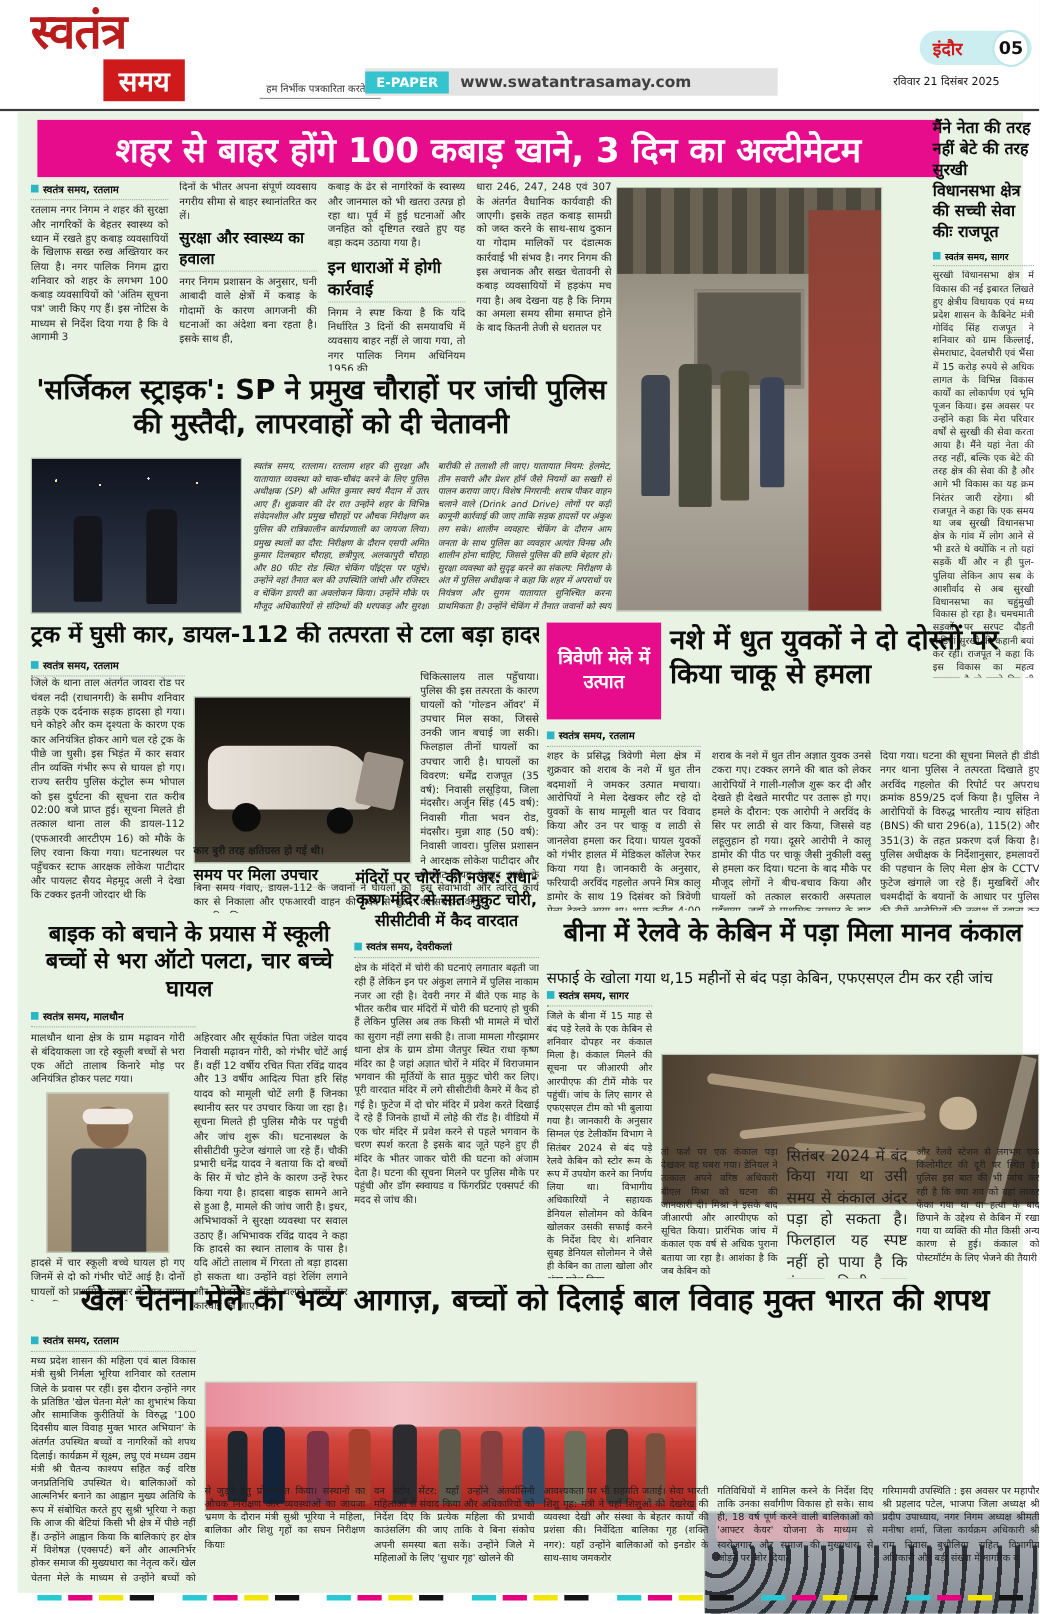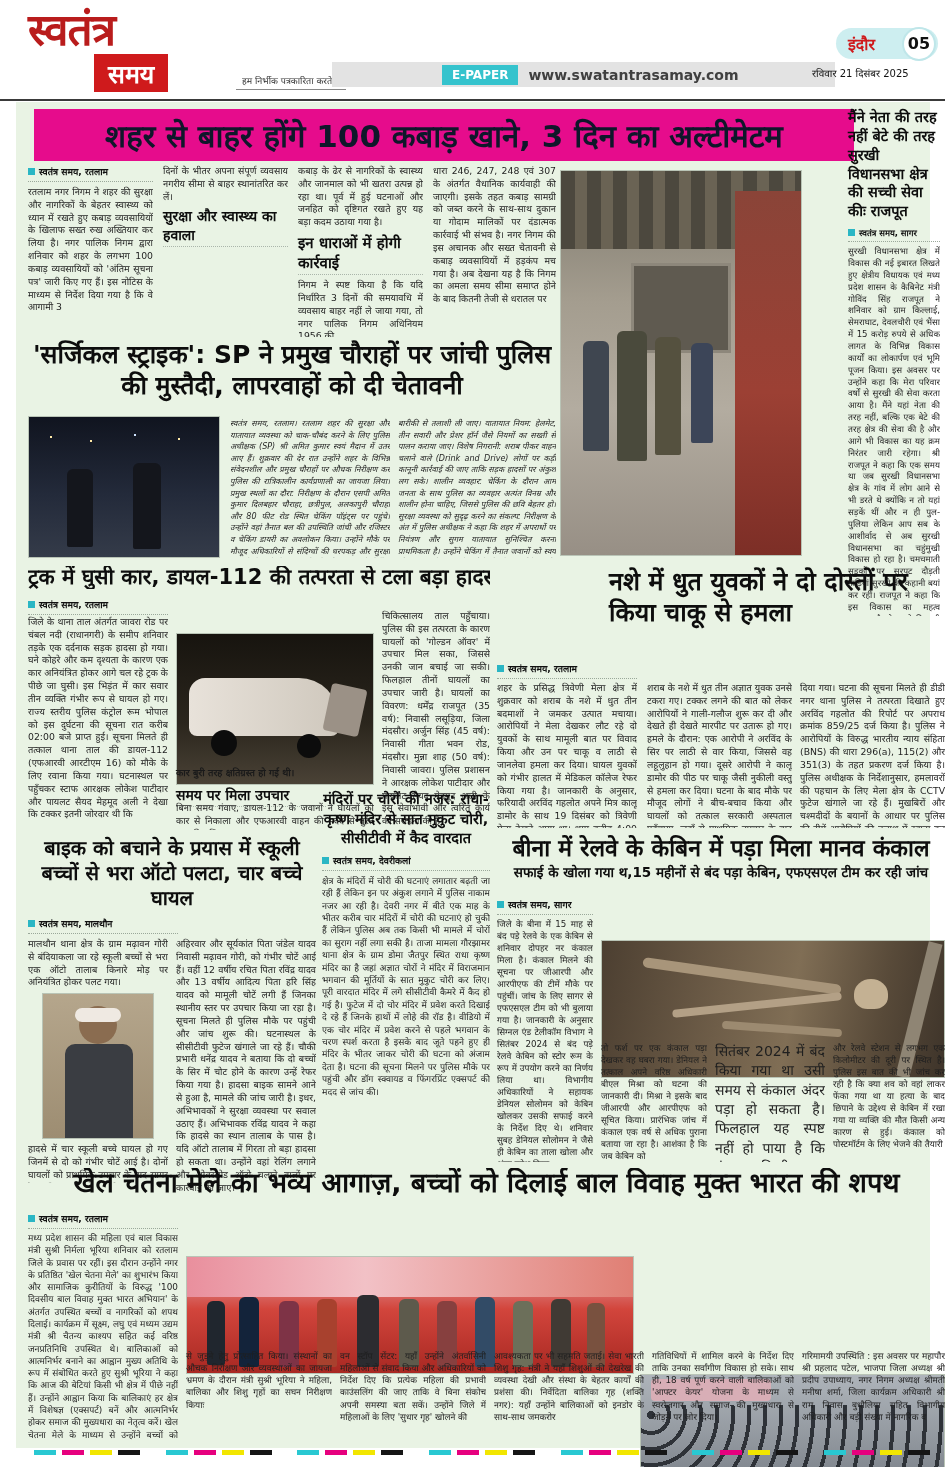--- a/index.html
+++ b/index.html
@@ -15,31 +15,31 @@
           border-bottom:1px dotted #9aa89a;padding-bottom:3px;margin-bottom:4px;white-space:nowrap;overflow:hidden}
   .sq{width:7px;height:7px;background:#2ab6c4;flex:0 0 auto}
   .subhead{font-weight:bold;color:#0d0d0d;border-bottom:1px dotted #aab5aa;padding-bottom:2px;margin:3px 0 4px}
   .photo{position:relative;overflow:hidden;border:1px solid #b9c4b6}
   .sil{position:absolute;background:#14161c;border-radius:6px 6px 2px 2px}
   
   .masthead{position:absolute;left:0;top:0;width:945px;height:101px;background:#fff;border-bottom:2px solid #3a3a3a}
   .logo-top{font-size:44px;font-weight:bold;color:#b91c1c;line-height:1;letter-spacing:-1px}
   .logo-red{background:#cf1a1c;color:#fff;font-weight:bold;font-size:25px;padding:2px 14px;display:inline-block}
   .edition{font-size:38px;font-weight:bold;color:#2b2b2b;letter-spacing:0}
-  .urlbar{position:absolute;left:332px;top:62px;width:503px;height:25px;background:#e3e3e3;display:flex;align-items:center;gap:10px;padding-left:110px}
+  .urlbar{position:absolute;left:332px;top:62px;width:375px;height:25px;background:#e3e3e3;display:flex;align-items:center;gap:10px;}
   .epaper{background:#35c3cd;color:#fff;font-weight:bold;font-size:12px;padding:3px 10px}
   .url{font-size:14px;font-weight:bold;color:#404040}
   .citypill{position:absolute;left:836px;top:28px;width:102px;height:31px;background:#cdeef0;border-radius:16px;display:flex;align-items:center;justify-content:space-between;padding:0 2px 0 12px}
   .cityname{color:#cf1a1c;font-weight:bold;font-size:16px}
   .pagenum{width:34px;height:34px;background:#fff;border:2px solid #bfe6e9;border-radius:50%;display:flex;align-items:center;justify-content:center;font-weight:bold;font-size:16px;color:#111}
   .dateline{position:absolute;left:812px;top:66px;width:130px;font-size:10px;font-weight:normal;color:#111;text-align:left}
   .tagline{font-size:9px;color:#333;border-bottom:1px solid #888;padding:0 6px 2px}
   
   .banner{position:absolute;left:34px;top:109px;width:820px;height:52px;background:#e60c8c;display:flex;align-items:center;justify-content:center}
-  .banner span{color:#0f172a;font-size:31px;font-weight:bold;white-space:nowrap}
+  .banner span{color:#ffffff;font-size:31px;font-weight:bold;white-space:nowrap}
   .magbox{background:#e60c8c;color:#fff;font-weight:bold;display:flex;align-items:center;justify-content:center;text-align:center;line-height:1.25}
   
   .regrow{position:absolute;left:34px;top:1450px;width:896px;display:flex;justify-content:space-between}
   .reggrp{display:flex;gap:6px}
   .reggrp i{display:block;width:22px;height:5px}
   .rc{background:#29c8d2}.rm{background:#e6007e}.ry{background:#f2e600}.rk{background:#151515}
 </style>
 </head>
 <body>
 
@@ -80,20 +80,21 @@
     <div style="width:125px">
       <div class="byline">
         <span class="sq"></span>
         <span>स्वतंत्र समय, रतलाम</span>
       </div>
       <div class="bt" style="height:148px">रतलाम नगर निगम ने शहर की सुरक्षा और नागरिकों के बेहतर स्वास्थ्य को ध्यान में रखते हुए कबाड़ व्यवसायियों के खिलाफ सख्त रुख अख्तियार कर लिया है। नगर पालिक निगम द्वारा शनिवार को शहर के लगभग 100 कबाड़ व्यवसायियों को 'अंतिम सूचना पत्र' जारी किए गए हैं। इस नोटिस के माध्यम से निर्देश दिया गया है कि वे आगामी 3</div>
     </div>
     <div style="width:125px">
       <div class="bt">दिनों के भीतर अपना संपूर्ण व्यवसाय नगरीय सीमा से बाहर स्थानांतरित कर लें।</div>
       <div class="subhead" style="font-size:14px">सुरक्षा और स्वास्थ्य का हवाला</div>
+      <div class="bt" style="height:92px">नगर निगम प्रशासन के अनुसार, घनी आबादी वाले क्षेत्रों में कबाड़ के गोदामों के कारण आगजनी की घटनाओं का अंदेशा बना रहता है। इसके साथ ही,</div>
     </div>
     <div style="width:125px">
       <div class="bt">कबाड़ के ढेर से नागरिकों के स्वास्थ्य और जानमाल को भी खतरा उत्पन्न हो रहा था। पूर्व में हुई घटनाओं और जनहित को दृष्टिगत रखते हुए यह बड़ा कदम उठाया गया है।</div>
       <div class="subhead" style="font-size:15px">इन धाराओं में होगी कार्रवाई</div>
       <div class="bt" style="height:58px">निगम ने स्पष्ट किया है कि यदि निर्धारित 3 दिनों की समयावधि में व्यवसाय बाहर नहीं ले जाया गया, तो नगर पालिक निगम अधिनियम 1956 की</div>
     </div>
     <div style="width:123px">
       <div class="bt" style="height:170px">धारा 246, 247, 248 एवं 307 के अंतर्गत वैधानिक कार्यवाही की जाएगी। इसके तहत कबाड़ सामग्री को जब्त करने के साथ-साथ दुकान या गोदाम मालिकों पर दंडात्मक कार्रवाई भी संभव है। नगर निगम की इस अचानक और सख्त चेतावनी से कबाड़ व्यवसायियों में हड़कंप मच गया है। अब देखना यह है कि निगम का अमला समय सीमा समाप्त होने के बाद कितनी तेजी से धरातल पर</div>
     </div>
   </div>
@@ -131,20 +132,23 @@
       <div style="position:absolute;left:150px;top:52px;width:36px;height:48px;background:#9b9186;border-radius:4px;transform:rotate(12deg)"></div>
       <div style="position:absolute;left:34px;top:96px;width:26px;height:26px;background:#0c0c0c;border-radius:50%"></div>
       <div style="position:absolute;left:120px;top:100px;width:24px;height:24px;background:#0c0c0c;border-radius:50%"></div>
     </div>
     <div class="abs" style="left:148px;top:200px;width:198px;font-size:9.5px;font-weight:bold">कार बुरी तरह क्षतिग्रस्त हो गई थी।</div>
     <div class="subhead abs" style="left:148px;top:216px;width:150px;font-size:14px">समय पर मिला उपचार</div>
     <div class="bt abs" style="left:148px;top:236px;width:198px;height:28px">बिना समय गंवाए, डायल-112 के जवानों ने घायलों को कार से निकाला और एफआरवी वाहन की मदद से तुरंत शासकीय जिला</div>
     <div class="bt abs" style="left:354px;top:44px;width:108px;height:218px">चिकित्सालय ताल पहुँचाया। पुलिस की इस तत्परता के कारण घायलों को 'गोल्डन ऑवर' में उपचार मिल सका, जिससे उनकी जान बचाई जा सकी। फिलहाल तीनों घायलों का उपचार जारी है। घायलों का विवरण: धर्मेंद्र राजपूत (35 वर्ष): निवासी लसूड़िया, जिला मंदसौर। अर्जुन सिंह (45 वर्ष): निवासी गीता भवन रोड, मंदसौर। मुन्ना शाह (50 वर्ष): निवासी जावरा। पुलिस प्रशासन ने आरक्षक लोकेश पाटीदार और पायलट सैयद मेहमूद अली के इस सेवाभावी और त्वरित कार्य की सराहना की है।</div>
   </div>
 
+  <div class="magbox abs" style="left:497px;top:566px;width:104px;height:88px;font-size:17px">
+    <span>त्रिवेणी मेले में उत्पात</span>
+  </div>
 
   <div class="abs" style="left:497px;top:566px;width:448px;height:264px">
     <div class="hl abs" style="left:112px;top:0;width:336px;font-size:25px;text-align:left;line-height:1.25">नशे में धुत युवकों ने दो दोस्तों पर किया चाकू से हमला</div>
     <div class="byline abs" style="left:0;top:96px;width:140px">
       <span class="sq"></span>
       <span>स्वतंत्र समय, रतलाम</span>
     </div>
     <div class="bt abs" style="left:0;top:116px;width:140px;height:146px">शहर के प्रसिद्ध त्रिवेणी मेला क्षेत्र में शुक्रवार को शराब के नशे में धुत तीन बदमाशों ने जमकर उत्पात मचाया। आरोपियों ने मेला देखकर लौट रहे दो युवकों के साथ मामूली बात पर विवाद किया और उन पर चाकू व लाठी से जानलेवा हमला कर दिया। घायल युवकों को गंभीर हालत में मेडिकल कॉलेज रेफर किया गया है। जानकारी के अनुसार, फरियादी अरविंद गहलोत अपने मित्र कालू डामोर के साथ 19 दिसंबर को त्रिवेणी मेला देखने आया था। शाम करीब 4:00 बजे जब वे वापस लौट रहे थे, तभी रास्ते में</div>
     <div class="bt abs" style="left:150px;top:116px;width:145px;height:146px">शराब के नशे में धुत तीन अज्ञात युवक उनसे टकरा गए। टक्कर लगने की बात को लेकर आरोपियों ने गाली-गलौज शुरू कर दी और देखते ही देखते मारपीट पर उतारू हो गए। हमले के दौरान: एक आरोपी ने अरविंद के सिर पर लाठी से वार किया, जिससे वह लहूलुहान हो गया। दूसरे आरोपी ने कालू डामोर की पीठ पर चाकू जैसी नुकीली वस्तु से हमला कर दिया। घटना के बाद मौके पर मौजूद लोगों ने बीच-बचाव किया और घायलों को तत्काल सरकारी अस्पताल पहुँचाया, जहाँ से प्राथमिक उपचार के बाद उन्हें रतलाम मेडिकल कॉलेज रेफर कर</div>
     <div class="bt abs" style="left:303px;top:116px;width:145px;height:146px">दिया गया। घटना की सूचना मिलते ही डीडी नगर थाना पुलिस ने तत्परता दिखाते हुए अरविंद गहलोत की रिपोर्ट पर अपराध क्रमांक 859/25 दर्ज किया है। पुलिस ने आरोपियों के विरुद्ध भारतीय न्याय संहिता (BNS) की धारा 296(a), 115(2) और 351(3) के तहत प्रकरण दर्ज किया है। पुलिस अधीक्षक के निर्देशानुसार, हमलावरों की पहचान के लिए मेला क्षेत्र के CCTV फुटेज खंगाले जा रहे हैं। मुखबिरों और चश्मदीदों के बयानों के आधार पर पुलिस की टीमें आरोपियों की तलाश में रवाना कर दी गई हैं।</div>
@@ -176,21 +180,21 @@
     <div class="hl" style="font-size:14.5px;text-align:center;line-height:1.35">मंदिरों पर चोरों की नजर: राधा-कृष्ण मंदिर से सात मुकुट चोरी, सीसीटीवी में कैद वारदात</div>
     <div class="byline" style="margin-top:5px">
       <span class="sq"></span>
       <span>स्वतंत्र समय, देवरीकलां</span>
     </div>
     <div class="bt" style="font-size:9px;height:268px">क्षेत्र के मंदिरों में चोरी की घटनाएं लगातार बढ़ती जा रही हैं लेकिन इन पर अंकुश लगाने में पुलिस नाकाम नजर आ रही है। देवरी नगर में बीते एक माह के भीतर करीब चार मंदिरों में चोरी की घटनाएं हो चुकी हैं लेकिन पुलिस अब तक किसी भी मामले में चोरों का सुराग नहीं लगा सकी है। ताजा मामला गौरझामर थाना क्षेत्र के ग्राम डोमा जैतपुर स्थित राधा कृष्ण मंदिर का है जहां अज्ञात चोरों ने मंदिर में विराजमान भगवान की मूर्तियों के सात मुकुट चोरी कर लिए। पूरी वारदात मंदिर में लगे सीसीटीवी कैमरे में कैद हो गई है। फुटेज में दो चोर मंदिर में प्रवेश करते दिखाई दे रहे हैं जिनके हाथों में लोहे की रॉड है। वीडियो में एक चोर मंदिर में प्रवेश करने से पहले भगवान के चरण स्पर्श करता है इसके बाद जूते पहने हुए ही मंदिर के भीतर जाकर चोरी की घटना को अंजाम देता है। घटना की सूचना मिलने पर पुलिस मौके पर पहुंची और डॉग स्क्वायड व फिंगरप्रिंट एक्सपर्ट की मदद से जांच की।</div>
   </div>
 
   <div class="abs" style="left:497px;top:836px;width:448px;height:328px">
     <div class="hl" style="font-size:23px;text-align:center">बीना में रेलवे के केबिन में पड़ा मिला मानव कंकाल</div>
-    <div class="hl" style="font-size:13.5px;text-align:center;margin-top:4px;font-weight:bold">सफाई के खोला गया थ,15 महीनों से बंद पड़ा केबिन, एफएसएल टीम कर रही जांच</div>
+    <div class="hl" style="font-size:13.5px;text-align:left;margin-top:22px;font-weight:normal">सफाई के खोला गया थ,15 महीनों से बंद पड़ा केबिन, एफएसएल टीम कर रही जांच</div>
     <div class="byline abs" style="left:0;top:62px;width:96px">
       <span class="sq"></span>
       <span>स्वतंत्र समय, सागर</span>
     </div>
     <div class="bt abs" style="left:0;top:82px;width:96px;height:244px;font-size:8.7px">जिले के बीना में 15 माह से बंद पड़े रेलवे के एक केबिन से शनिवार दोपहर नर कंकाल मिला है। कंकाल मिलने की सूचना पर जीआरपी और आरपीएफ की टीमें मौके पर पहुंचीं। जांच के लिए सागर से एफएसएल टीम को भी बुलाया गया है। जानकारी के अनुसार सिग्नल एंड टेलीकॉम विभाग ने सितंबर 2024 से बंद पड़े रेलवे केबिन को स्टोर रूम के रूप में उपयोग करने का निर्णय लिया था। विभागीय अधिकारियों ने सहायक डेनियल सोलोमन को केबिन खोलकर उसकी सफाई करने के निर्देश दिए थे। शनिवार सुबह डेनियल सोलोमन ने जैसे ही केबिन का ताला खोला और अंदर प्रवेश किया</div>
     <div class="photo abs" style="left:104px;top:60px;width:344px;height:138px;background:linear-gradient(100deg,#4c3f31 0%,#6e5d48 35%,#806e55 55%,#584a39 80%,#3e342a 100%)">
       <div style="position:absolute;left:40px;top:30px;width:200px;height:10px;background:#a8957a;border-radius:5px;transform:rotate(8deg)"></div>
       <div style="position:absolute;left:70px;top:60px;width:170px;height:8px;background:#b3a086;border-radius:4px;transform:rotate(-6deg)"></div>
       <div style="position:absolute;left:120px;top:84px;width:120px;height:8px;background:#9c8a70;border-radius:4px;transform:rotate(4deg)"></div>
       <div style="position:absolute;left:252px;top:38px;width:34px;height:30px;background:#c4b193;border-radius:50% 50% 40% 40%"></div>

